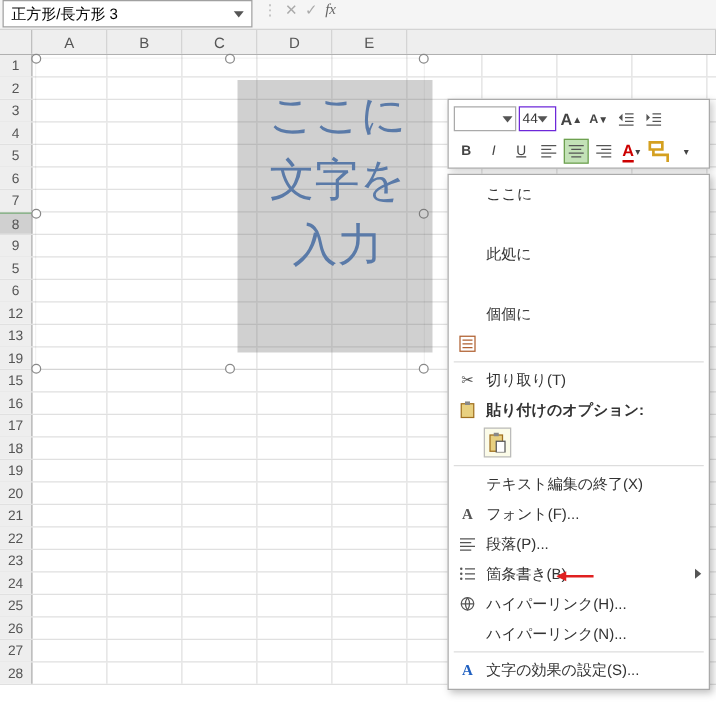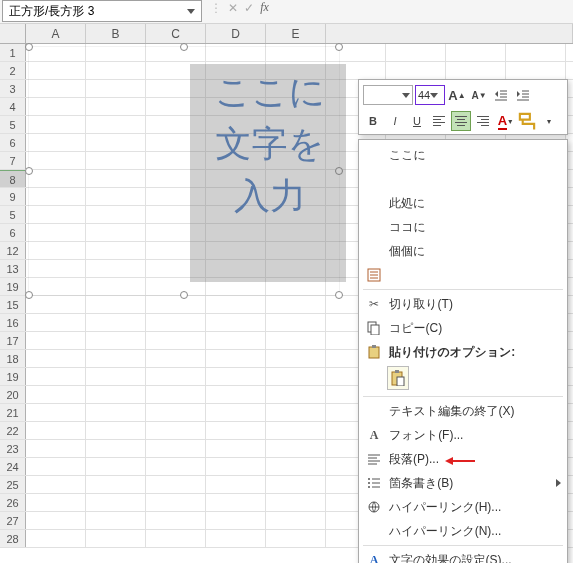--- a/index.html
+++ b/index.html
@@ -528,47 +528,37 @@
       </div>
     <div class="mi">
         <span class="ic"></span>
       </div>
     <div class="mi">
         <span class="ic"></span>
         <span class="lbl">此処に</span>
       </div>
     <div class="mi">
         <span class="ic"></span>
-        <span class="lbl">ココに</span>
       </div>
     <div class="mi">
         <span class="ic"></span>
         <span class="lbl">個個に</span>
       </div>
     <div class="mi">
         <span class="ic">
           <svg width="14" height="14" viewBox="0 0 14 14">
             <rect x="1" y="1" width="12" height="12" fill="none" stroke="#b06030"></rect>
             <path d="M3 4h8M3 7h8M3 10h8" stroke="#b06030"></path>
           </svg>
         </span>
       </div>
     <div class="sep"></div>
     <div class="mi">
         <span class="ic">✂</span>
         <span class="lbl">切り取り(T)</span>
-      </div>
-    <div class="mi">
-        <span class="ic">
-          <svg width="14" height="14" viewBox="0 0 14 14">
-            <rect x="1" y="1" width="8" height="10" fill="#fff" stroke="#555"></rect>
-            <rect x="4" y="4" width="8" height="10" fill="#fff" stroke="#555"></rect>
-          </svg>
-        </span>
-        <span class="lbl">コピー(C)</span>
       </div>
     <div class="mi header">
         <span class="ic">
           <svg width="14" height="14" viewBox="0 0 14 14">
             <rect x="2" y="2" width="10" height="11" fill="#e8d080" stroke="#a07020"></rect>
             <rect x="5" y="0" width="4" height="3" fill="#888"></rect>
           </svg>
         </span>
         <span class="lbl">貼り付けのオプション:</span>
       </div>

